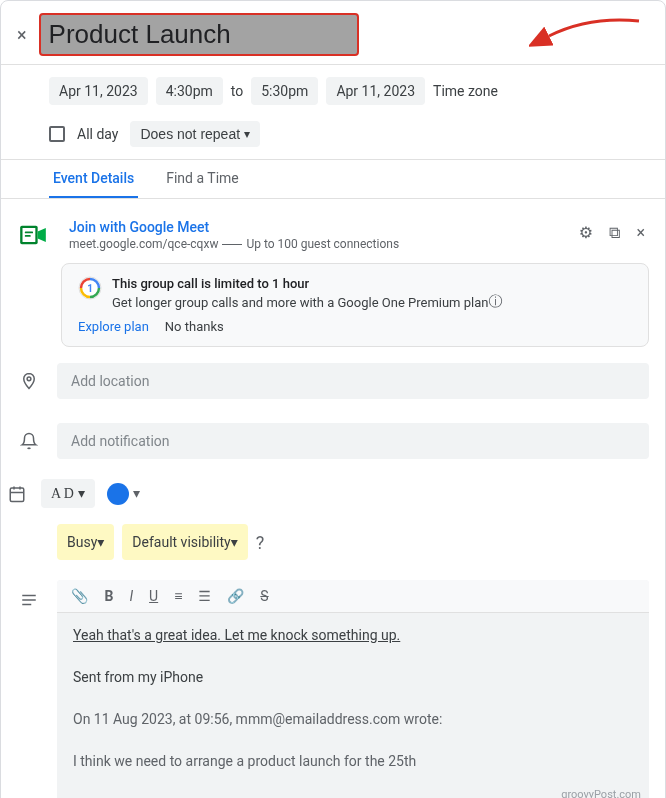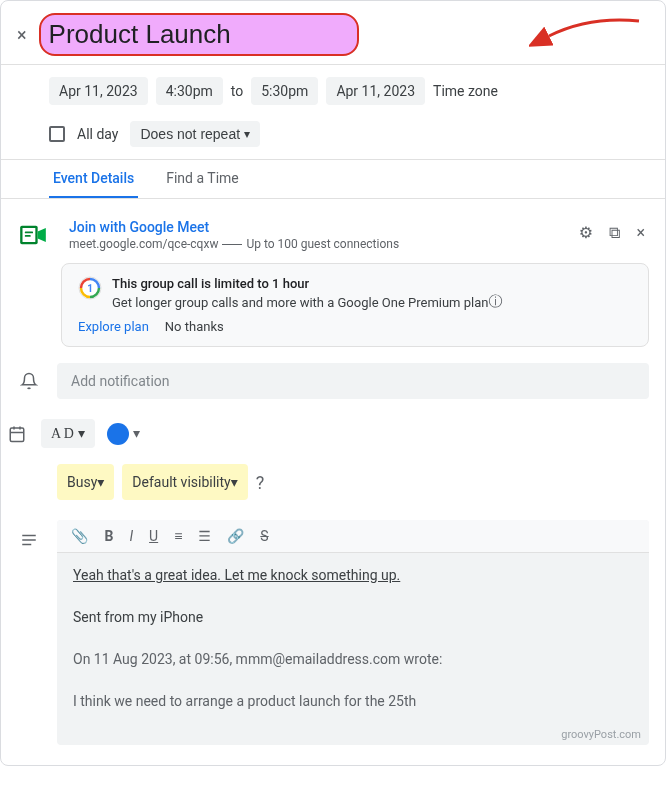--- a/index.html
+++ b/index.html
@@ -31,25 +31,25 @@
       color: #5f6368;
       cursor: pointer;
       margin-right: 12px;
       flex-shrink: 0;
     }
     .title-input {
       font-size: 26px;
       font-weight: 400;
       color: #202124;
       border: 2px solid #d93025;
-      border-radius: 16px;
+      border-radius: 4px;
       padding: 4px 8px;
       outline: none;
       width: 320px;
-      background: #f0abfc;
+      background: #a3a3a3;
     }
     .red-arrow {
       position: absolute;
       right: 16px;
       top: 10px;
     }
     
     .date-row {
       display: flex;
       align-items: center;
@@ -484,20 +484,29 @@
             <span style="color:#5f6368;font-size:14px;">ⓘ</span>
           </div>
         </div>
       </div>
       <div class="meet-info-actions">
         <a class="explore-link">Explore plan</a>
         <span class="no-thanks">No thanks</span>
       </div>
     </div>
 
+    <div class="section-row">
+      <div class="section-icon">
+        <svg width="18" height="18" viewBox="0 0 24 24" fill="none" stroke="#5f6368" stroke-width="2">
+          <path d="M12 2C8.13 2 5 5.13 5 9c0 5.25 7 13 7 13s7-7.75 7-13c0-3.87-3.13-7-7-7z"></path>
+          <circle cx="12" cy="9" r="2.5"></circle>
+        </svg>
+      </div>
+      <div class="section-field">Add location</div>
+    </div>
 
     <div class="section-row">
       <div class="section-icon">
         <svg width="18" height="18" viewBox="0 0 24 24" fill="none" stroke="#5f6368" stroke-width="2">
           <path d="M18 8A6 6 0 0 0 6 8c0 7-3 9-3 9h18s-3-2-3-9"></path>
           <path d="M13.73 21a2 2 0 0 1-3.46 0"></path>
         </svg>
       </div>
       <div class="section-field">Add notification</div>
     </div>

